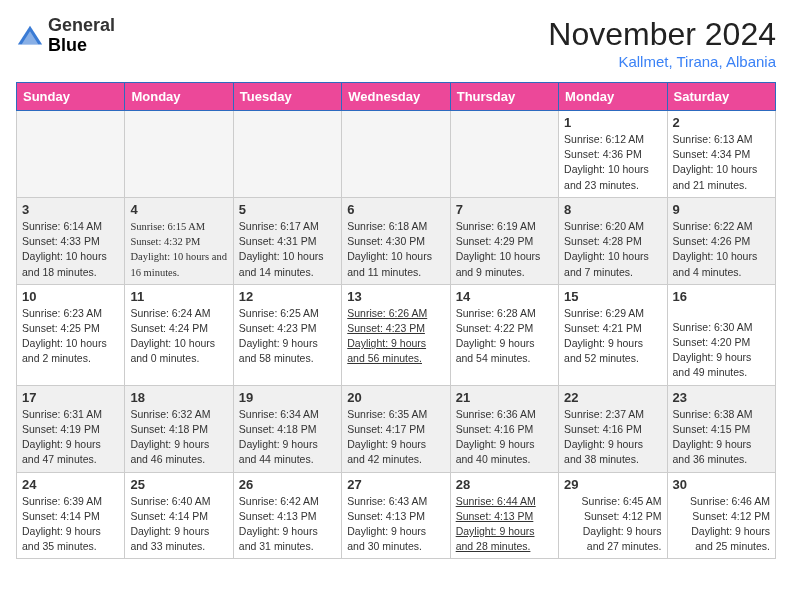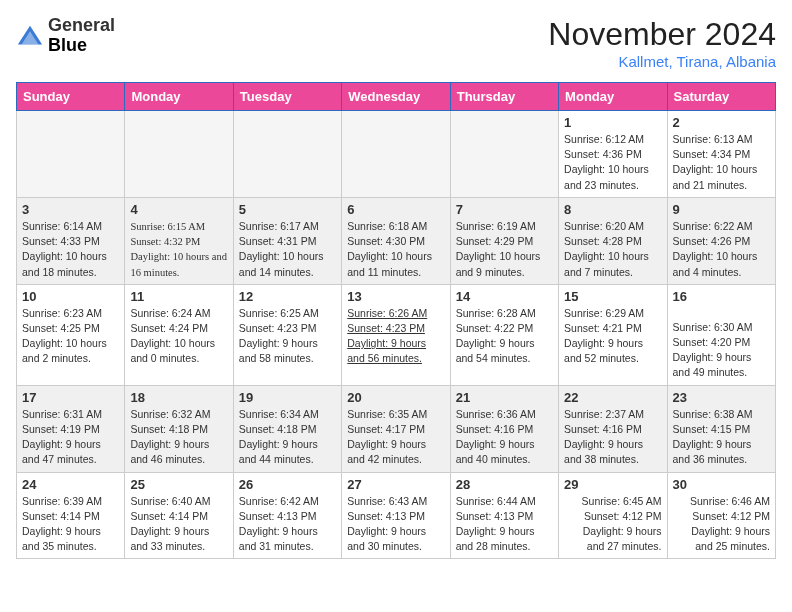--- a/index.html
+++ b/index.html
@@ -296,21 +296,21 @@
 Daylight: 9 hours and 31 minutes.</div>
         </td>
         <td>
           <span class="day-num">27</span>
           <div class="day-info" style="white-space: pre-line;">Sunrise: 6:43 AM
 Sunset: 4:13 PM
 Daylight: 9 hours and 30 minutes.</div>
         </td>
         <td>
           <span class="day-num">28</span>
-          <div class="day-info" style="white-space: pre-line;">Sunrise: 6:44 AM
+          <div class="day-info" style="white-space: pre-line; text-decoration: underline;">Sunrise: 6:44 AM
 Sunset: 4:13 PM
 Daylight: 9 hours and 28 minutes.</div>
         </td>
         <td>
           <span class="day-num">29</span>
           <div class="day-info" style="white-space: pre-line; text-align: right;">Sunrise: 6:45 AM
 Sunset: 4:12 PM
 Daylight: 9 hours and 27 minutes.</div>
         </td>
         <td>

